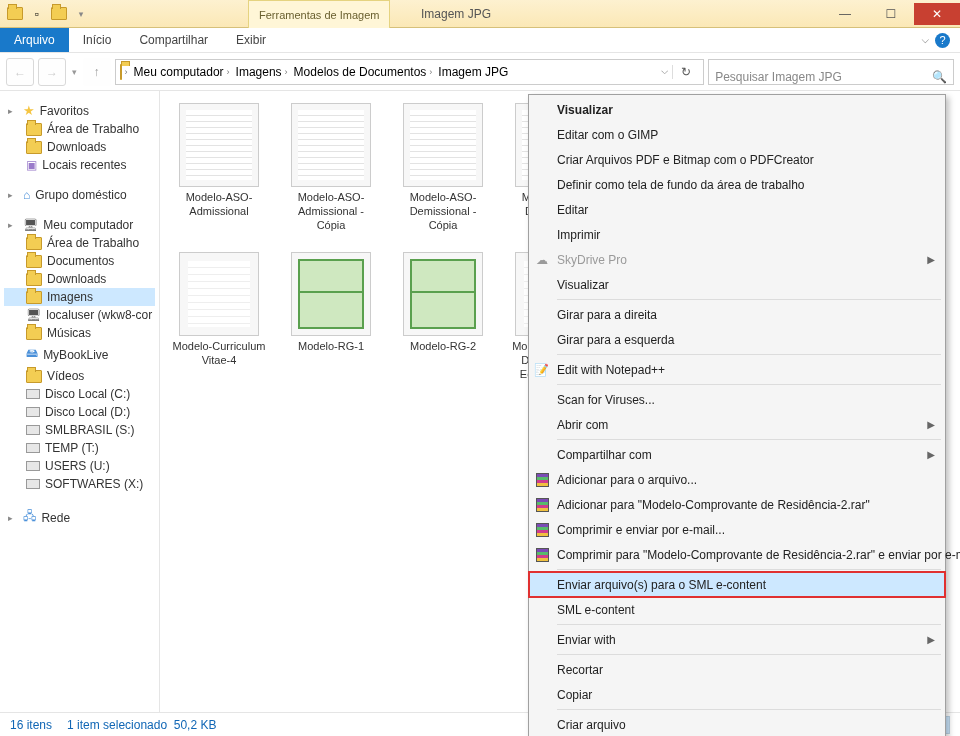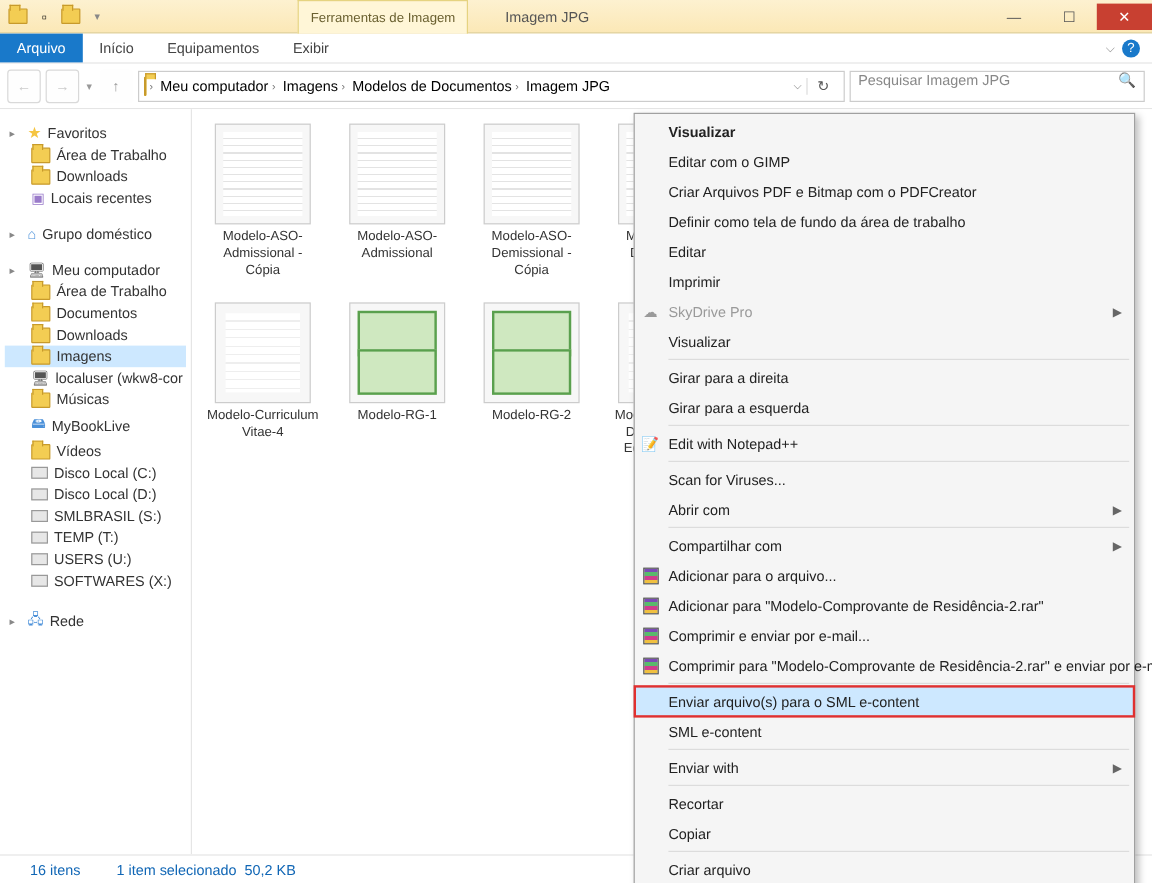--- a/index.html
+++ b/index.html
@@ -21,40 +21,40 @@
 .ribbon-tabs .spacer { flex:1; }
 .ribbon-tabs .help { display:flex; align-items:center; padding-right:10px; gap:6px; color:#888; }
 
 .navbar { height:38px; border-bottom:1px solid #e5e5e5; display:flex; align-items:center; padding:0 6px; gap:4px; }
 .navbtn { width:28px; height:28px; border:1px solid #d9d9d9; border-radius:3px; display:flex; align-items:center; justify-content:center; color:#999; background:#fefefe; cursor:pointer; }
 .navbtn.disabled { color:#ccc; }
 .addrbar { flex:3; height:26px; border:1px solid #ccc; background:#fff; display:flex; align-items:center; padding:0 4px; }
 .addrbar .seg { display:flex; align-items:center; gap:3px; padding:0 3px; cursor:pointer;}
 .addrbar .seg .chev { color:#777; font-size:9px;}
 .addr-spacer { flex:1; }
-.searchbox { flex:1.2; height:26px; border:1px solid #ccc; display:flex; align-items:flex-start; padding:0 6px; color:#888; }
+.searchbox { flex:1.2; height:26px; border:1px solid #ccc; display:flex; align-items:flex-end; padding:0 6px; color:#888; }
 .searchbox .mag { margin-left:auto; }
 
 .body { flex:1; display:flex; min-height:0; }
 .tree { width:160px; border-right:1px solid #e5e5e5; padding:10px 4px; overflow:auto; background:#fff; }
 .tree .hdr { display:flex; align-items:center; gap:5px; padding:2px 4px; color:#333; }
 .tree .item { display:flex; align-items:center; gap:5px; padding:2px 4px 2px 22px; color:#333; cursor:pointer; white-space:nowrap; overflow:hidden; text-overflow:ellipsis; }
 .tree .item.sel { background:#cde8ff; }
 .tree .gap { height:12px; }
 
 .content { flex:1; padding:12px 12px; display:flex; flex-wrap:wrap; gap:10px 18px; align-content:flex-start; overflow:hidden; background:#fff; }
 .thumb { width:94px; display:flex; flex-direction:column; align-items:center; }
 .thumb .box { width:80px; height:84px; border:1px solid #ccc; background:#f7f7f7; position:relative; overflow:hidden; padding:6px; }
 .thumb .box.doc::after { content:""; position:absolute; inset:6px; background:repeating-linear-gradient(#fff 0,#fff 5px,#e3e3e3 5px,#e3e3e3 6px); }
 .thumb .box.green::before { content:""; position:absolute; left:6px; top:6px; right:6px; height:34px; background:#cfe8c0; border:2px solid #5aa04e; }
 .thumb .box.green::after { content:""; position:absolute; left:6px; bottom:6px; right:6px; height:34px; background:#cfe8c0; border:2px solid #5aa04e; }
 .thumb .box.light::after { content:""; position:absolute; inset:8px; background:repeating-linear-gradient(#fff 0,#fff 6px,#eee 6px,#eee 7px); }
 .thumb .lbl { text-align:center; font-size:11px; color:#333; margin-top:4px; line-height:1.25; word-break:break-word; }
 
-.statusbar { height:24px; border-top:1px solid #e5e5e5; display:flex; align-items:center; padding:0 25px; color:#1066b5; font-size:12px; gap:30px; background:#fff; }
+.statusbar { height:24px; border-top:1px solid #e5e5e5; display:flex; align-items:center; padding:0 10px; color:#1066b5; font-size:12px; gap:15px; background:#fff; }
 .statusbar .right { margin-left:auto; display:flex; gap:2px; }
 .view-ico { width:22px; height:18px; border:1px solid #bcd4e6; display:flex; align-items:center; justify-content:center; }
 .view-ico.sel { background:#cde8ff; }
 
 
 .ctxmenu { position:absolute; left:528px; top:94px; width:418px; background:#f5f5f5; border:1px solid #a0a0a0; box-shadow:3px 3px 6px rgba(0,0,0,.25); padding:2px 0; }
 .ctxmenu .row { height:25px; display:flex; align-items:center; padding:0 10px 0 28px; color:#222; font-size:12px; position:relative; cursor:pointer; white-space:nowrap; }
 .ctxmenu .row.disabled { color:#9a9a9a; }
 .ctxmenu .row.bold { font-weight:bold; }
 .ctxmenu .sep { height:1px; background:#dcdcdc; margin:2px 4px 2px 28px; }
@@ -88,21 +88,21 @@
   <div class="winctl">
     <div>—</div>
     <div>☐</div>
     <div class="close">✕</div>
   </div>
 </div>
 
 <div class="ribbon-tabs">
   <div class="tab file">Arquivo</div>
   <div class="tab">Início</div>
-  <div class="tab">Equipamentos</div>
+  <div class="tab">Compartilhar</div>
   <div class="tab">Exibir</div>
   <div style="width:22px;"></div>
   <div class="tab ctx">Gerenciar</div>
   <div class="spacer"></div>
   <div class="help">
     <span style="font-size:10px;">⌵</span>
     <span style="background:#1979ca;color:#fff;border-radius:50%;width:15px;height:15px;display:inline-flex;align-items:center;justify-content:center;font-size:11px;">?</span>
   </div>
 </div>
 
@@ -232,25 +232,25 @@
     <div class="hdr">
         <span class="treeexp">▸</span>
         <span style="color:#4a90d9;">🖧</span>
         <span>Rede</span>
       </div>
   </div>
 
   <div class="content">
     <div class="thumb">
         <div class="box doc"></div>
+        <div class="lbl">Modelo-ASO-Admissional</div>
+      </div>
+    <div class="thumb">
+        <div class="box doc"></div>
         <div class="lbl">Modelo-ASO-Admissional - Cópia</div>
-      </div>
-    <div class="thumb">
-        <div class="box doc"></div>
-        <div class="lbl">Modelo-ASO-Admissional</div>
       </div>
     <div class="thumb">
         <div class="box doc"></div>
         <div class="lbl">Modelo-ASO-Demissional - Cópia</div>
       </div>
     <div class="thumb">
         <div class="box doc"></div>
         <div class="lbl">Modelo-ASO-Demissional</div>
       </div>
     <div style="width:100%;height:0;"></div>

